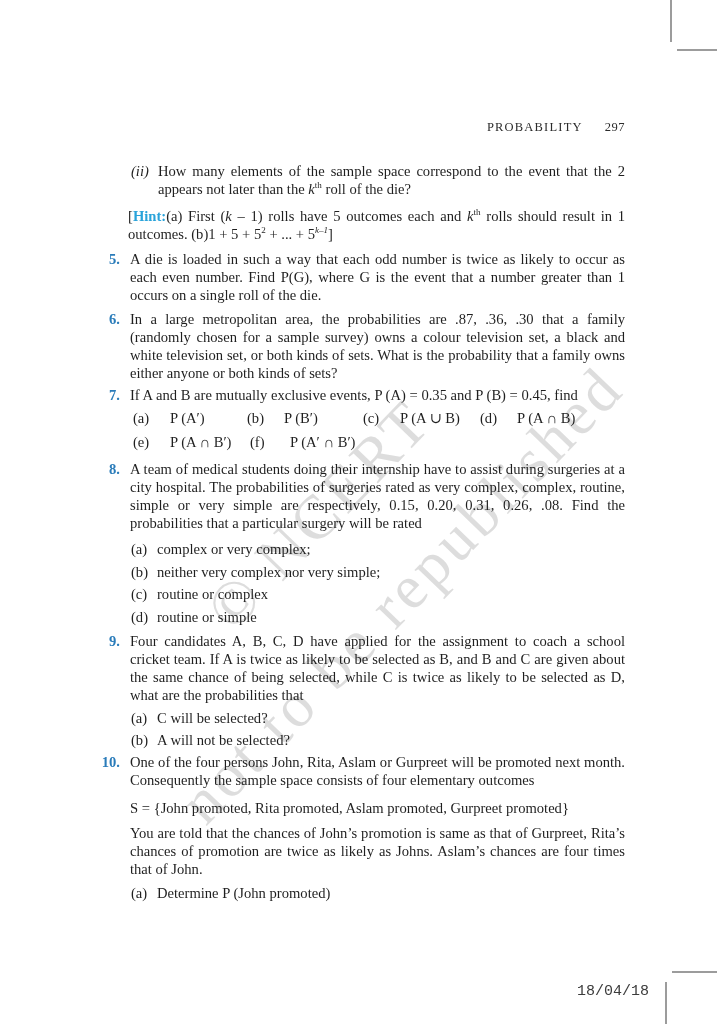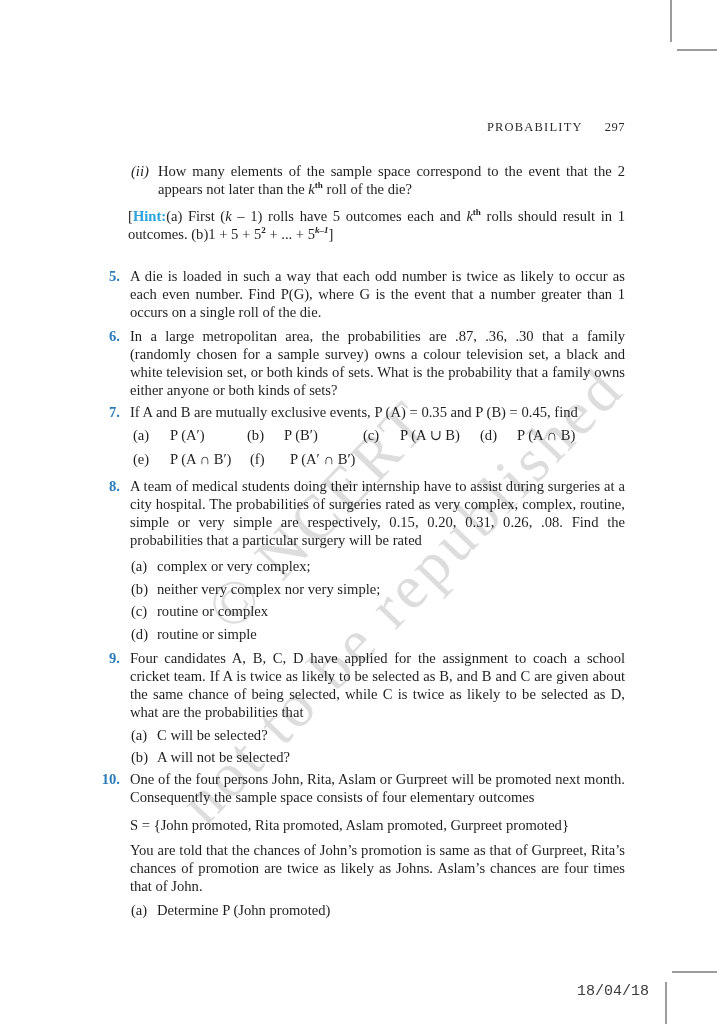--- a/index.html
+++ b/index.html
@@ -34,39 +34,39 @@
   
   .content{position:absolute;left:93px;top:162px;width:532px;z-index:1;
     font-size:14.6px;line-height:18px;}
   p{margin:0;}
   .just{text-align:justify;}
 
   .sub-block{display:flex;margin-left:38px;margin-bottom:9px;}
   .sub-label{flex:none;width:27px;font-style:italic;}
   .sub-text{flex:1;}
 
-  .hint{margin-left:35px;margin-bottom:24px;text-align:justify;}
+  .hint{margin-left:35px;margin-bottom:7px;text-align:justify;}
   .hint-label{color:#29a3da;font-weight:bold;}
 
   .item{display:flex;}
   .item-num{flex:none;width:27px;margin-right:10px;text-align:right;
     color:#2a7cba;font-weight:bold;}
   .item-text{flex:1;}
   .mb5{margin-bottom:6px;}
   .mb6{margin-bottom:4px;}
 
   .opt{display:flex;margin-left:38px;margin-top:0;}
   .opt-label{flex:none;width:26px;}
   .opt-text{flex:1;}
 
   
   .opts7{position:relative;height:46px;margin-top:5px;margin-bottom:5px;}
   .opts7 span{position:absolute;white-space:nowrap;}
 
-  sup{font-size:0.62em;line-height:0;vertical-align:super;font-weight:bold;}
+  sup{font-size:0.62em;line-height:0;vertical-align:super;}
   i{font-style:italic;}
 
   .footer-date{
     position:absolute;top:983px;left:577px;z-index:1;
     font-family:Liberation Mono, monospace;
     font-size:15px;color:#3c3c3c;
   }
 </style>
 </head>
 <body>

